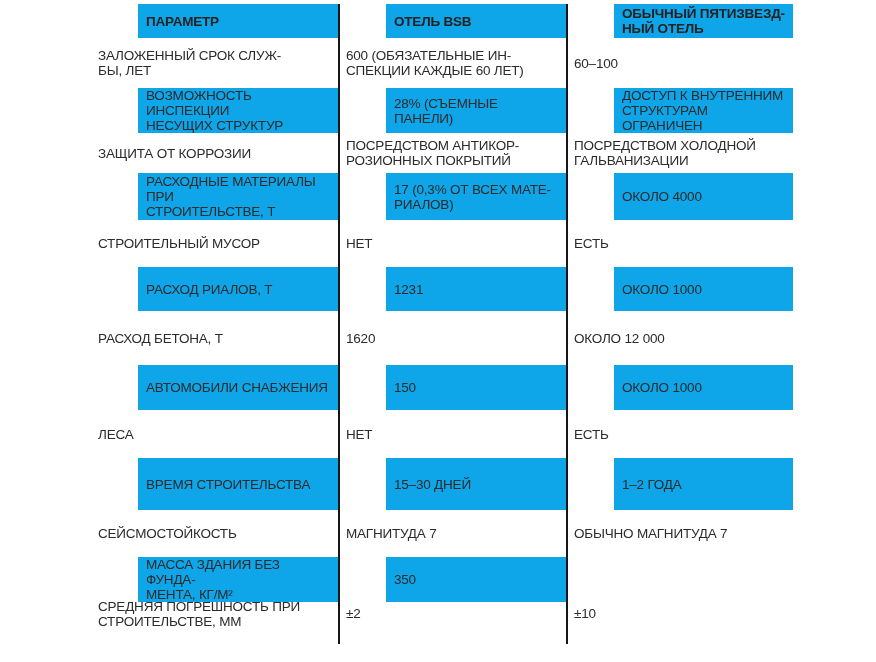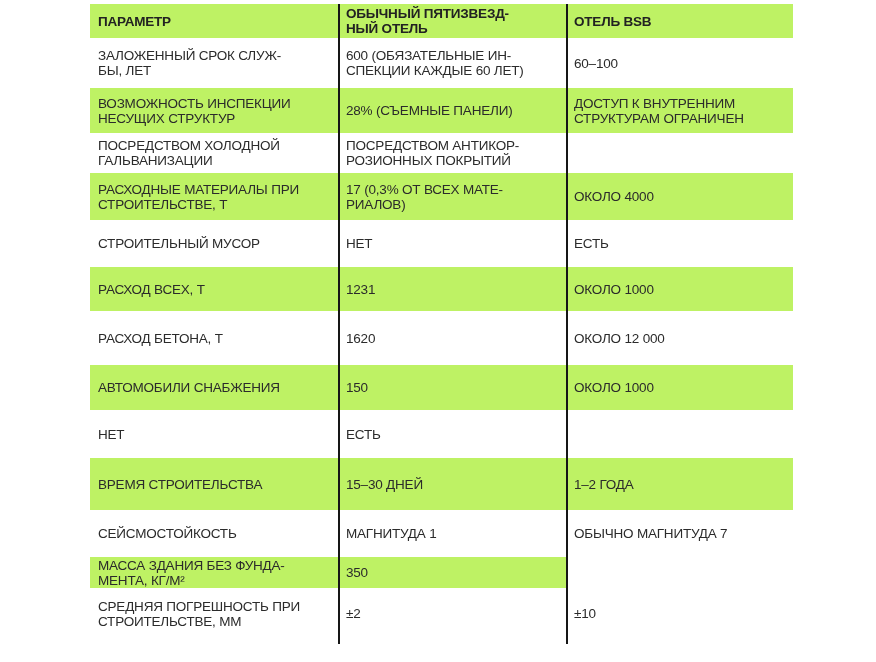--- a/index.html
+++ b/index.html
@@ -27,21 +27,21 @@
     display: flex;
     align-items: center;
     padding-left: 8px;
     padding-right: 6px;
     box-sizing: border-box;
     font-size: 13.5px;
     line-height: 15px;
     letter-spacing: -0.2px;
     white-space: pre-line;
   }
-  .g .cell { background: #bef264; }
+  .g .cell { background: #0ea5e9; margin-left: 48px; }
   .hdr .cell { font-weight: 700; color: #222222; }
   .slant { clip-path: polygon(0 0, 100% 0, 100% 55%, 95% 100%, 0 100%); }
   .vline {
     position: absolute;
     top: 4px;
     width: 2px;
     height: 640px;
     background: #161616;
     z-index: 5;
   }
@@ -49,94 +49,96 @@
   #vline2 { left: 566px; }
 </style>
 </head>
 <body>
 
 <div id="page">
   <div id="table">
 
     <div class="row hdr g" style="height:34px">
       <div class="cell">ПАРАМЕТР</div>
+      <div class="cell">ОТЕЛЬ BSB</div>
       <div class="cell">ОБЫЧНЫЙ ПЯТИЗВЕЗД-
 НЫЙ ОТЕЛЬ</div>
-      <div class="cell">ОТЕЛЬ BSB</div>
     </div>
 
     <div class="row" style="height:42px">
       <div class="cell">ЗАЛОЖЕННЫЙ СРОК СЛУЖ-
 БЫ, ЛЕТ</div>
       <div class="cell">600 (ОБЯЗАТЕЛЬНЫЕ ИН-
 СПЕКЦИИ КАЖДЫЕ 60 ЛЕТ)</div>
       <div class="cell">60–100</div>
     </div>
 
     <div class="row g" style="height:45px">
       <div class="cell">ВОЗМОЖНОСТЬ ИНСПЕКЦИИ
 НЕСУЩИХ СТРУКТУР</div>
       <div class="cell">28% (СЪЕМНЫЕ ПАНЕЛИ)</div>
       <div class="cell">ДОСТУП К ВНУТРЕННИМ
 СТРУКТУРАМ ОГРАНИЧЕН</div>
     </div>
 
     <div class="row" style="height:32px">
+      <div class="cell">ЗАЩИТА ОТ КОРРОЗИИ</div>
+      <div class="cell">ПОСРЕДСТВОМ АНТИКОР-
+РОЗИОННЫХ ПОКРЫТИЙ</div>
       <div class="cell">ПОСРЕДСТВОМ ХОЛОДНОЙ
 ГАЛЬВАНИЗАЦИИ</div>
-      <div class="cell">ПОСРЕДСТВОМ АНТИКОР-
-РОЗИОННЫХ ПОКРЫТИЙ</div>
     </div>
 
     <div class="row g" style="height:47px">
       <div class="cell">РАСХОДНЫЕ МАТЕРИАЛЫ ПРИ
 СТРОИТЕЛЬСТВЕ, Т</div>
       <div class="cell">17 (0,3% ОТ ВСЕХ МАТЕ-
 РИАЛОВ)</div>
       <div class="cell">ОКОЛО 4000</div>
     </div>
 
     <div class="row" style="height:39px">
       <div class="cell">СТРОИТЕЛЬНЫЙ МУСОР</div>
       <div class="cell">НЕТ</div>
       <div class="cell">ЕСТЬ</div>
     </div>
 
     <div class="row g" style="height:44px">
-      <div class="cell">РАСХОД ВСЕХ, Т</div>
+      <div class="cell">РАСХОД РИАЛОВ, Т</div>
       <div class="cell">1231</div>
       <div class="cell">ОКОЛО 1000</div>
     </div>
 
     <div class="row" style="height:46px">
       <div class="cell">РАСХОД БЕТОНА, Т</div>
       <div class="cell">1620</div>
       <div class="cell">ОКОЛО 12 000</div>
     </div>
 
     <div class="row g" style="height:45px">
       <div class="cell">АВТОМОБИЛИ СНАБЖЕНИЯ</div>
       <div class="cell">150</div>
       <div class="cell">ОКОЛО 1000</div>
     </div>
 
     <div class="row" style="height:40px">
+      <div class="cell">ЛЕСА</div>
       <div class="cell">НЕТ</div>
       <div class="cell">ЕСТЬ</div>
     </div>
 
     <div class="row g" style="height:52px">
       <div class="cell">ВРЕМЯ СТРОИТЕЛЬСТВА</div>
       <div class="cell">15–30 ДНЕЙ</div>
       <div class="cell">1–2 ГОДА</div>
     </div>
 
     <div class="row" style="height:39px">
       <div class="cell">СЕЙСМОСТОЙКОСТЬ</div>
-      <div class="cell">МАГНИТУДА 1</div>
+      <div class="cell">МАГНИТУДА 7</div>
       <div class="cell">ОБЫЧНО МАГНИТУДА 7</div>
     </div>
 
     <div class="row g" style="height:31px">
       <div class="cell">МАССА ЗДАНИЯ БЕЗ ФУНДА-
 МЕНТА, КГ/М²</div>
       <div class="cell">350</div>
     </div>
 
     <div class="row" style="height:43px">

